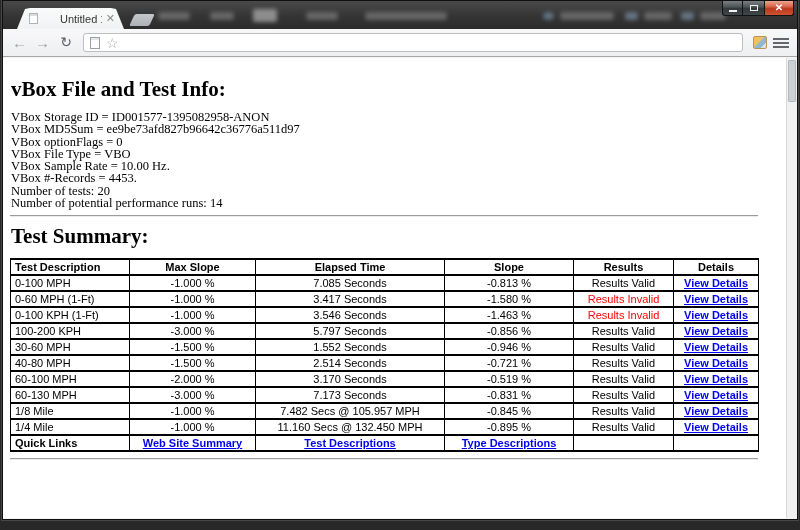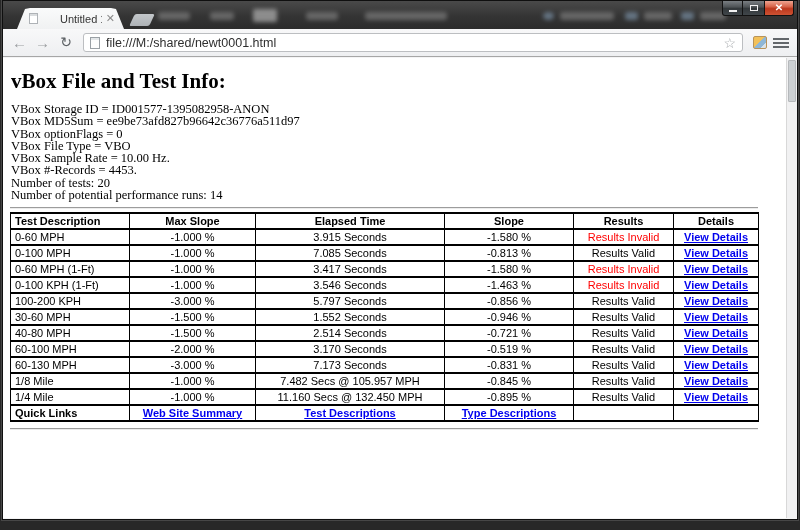--- a/index.html
+++ b/index.html
@@ -52,21 +52,21 @@
   .star{color:#a6a9ac;font-size:14px;line-height:14px;}
   .ext{width:14px;height:13px;border-radius:2px;margin:0 5px;
     background:linear-gradient(135deg,#f3c159 0 45%,#8fb7d6 45% 75%,#d9e2e8 75% 100%);
     border:1px solid #b8935a;box-sizing:border-box;}
   .menu-btn{width:18px;height:14px;display:flex;flex-direction:column;justify-content:space-between;
     padding:2px 1px;box-sizing:border-box;margin-right:2px;}
   .menu-btn i{display:block;width:100%;height:2px;background:#63676b;}
 
   
   .content{position:absolute;top:57px;left:0;right:0;bottom:1px;background:#fff;
-    overflow:hidden;padding:4px 39px 0 7px;}
+    overflow:hidden;padding:12px 39px 0 7px;}
   h1{font-family:"Liberation Serif",serif;font-size:21px;font-weight:bold;color:#000;margin:7px 0 9px 1px;}
   .info-lines{font-family:"Liberation Serif",serif;font-size:12.5px;line-height:12.3px;color:#000;margin-left:1px;}
   hr.rule{border:none;border-top:1px solid #9c9c9c;border-bottom:1px solid #ececec;margin:6px 0 3px;}
 
   table.summary{border-collapse:collapse;table-layout:fixed;width:748px;font-size:11px;margin-top:3px;}
   .summary th,.summary td{border-left:1px solid #000;border-right:1px solid #000;
     border-top:2px solid #000;border-bottom:2px solid #000;
     padding:1px 4px;text-align:center;line-height:12px;overflow:hidden;white-space:nowrap;color:#000;}
   .summary th{font-weight:bold;}
   .summary th:first-child,.summary td.c-left{text-align:left;}
@@ -117,21 +117,20 @@
     </div>
     <div class="newtab"></div>
   </div>
 
   <div class="toolbar">
     <span class="nav-btn">←</span>
     <span class="nav-btn">→</span>
     <span class="nav-btn reload">↻</span>
     <div class="omnibox">
       <span class="doc-icon"></span>
-      <span class="url">file:///M:/shared/newt0001.html</span>
       <span class="star">☆</span>
     </div>
     <span class="ext"></span>
     <span class="menu-btn">
         <i></i>
         <i></i>
         <i></i>
       </span>
   </div>
 
@@ -141,20 +140,21 @@
         <div>VBox Storage ID = ID001577-1395082958-ANON</div>
         <div>VBox MD5Sum = ee9be73afd827b96642c36776a511d97</div>
         <div>VBox optionFlags = 0</div>
         <div>VBox File Type = VBO</div>
         <div>VBox Sample Rate = 10.00 Hz.</div>
         <div>VBox #-Records = 4453.</div>
         <div>Number of tests: 20</div>
         <div>Number of potential performance runs: 14</div>
       </div>
     <hr class="rule">
+    <h1>Test Summary:</h1>
 
     <table class="summary">
       <colgroup>
         <col style="width:119px">
           <col style="width:126px">
           <col style="width:189px">
         <col style="width:129px">
           <col style="width:100px">
           <col style="width:85px">
       </colgroup>
@@ -163,28 +163,20 @@
             <th>Test Description</th>
             <th>Max Slope</th>
             <th>Elapsed Time</th>
             <th>Slope</th>
             <th>Results</th>
             <th>Details</th>
           </tr>
         </thead>
       <tbody>
           <tr>
-            <td class="c-left">0-60 MPH</td>
-            <td>-1.000 %</td>
-            <td>3.915 Seconds</td>
-            <td>-1.580 %</td>
-            <td class="invalid" style="color: rgb(255, 0, 0);">Results Invalid</td>
-            <td><a href="#" style="color: rgb(0, 0, 238);">View Details</a></td>
-          </tr>
-          <tr>
             <td class="c-left">0-100 MPH</td>
             <td>-1.000 %</td>
             <td>7.085 Seconds</td>
             <td>-0.813 %</td>
             <td>Results Valid</td>
             <td><a href="#" style="color: rgb(0, 0, 238);">View Details</a></td>
           </tr>
           <tr>
             <td class="c-left">0-60 MPH (1-Ft)</td>
             <td>-1.000 %</td>

